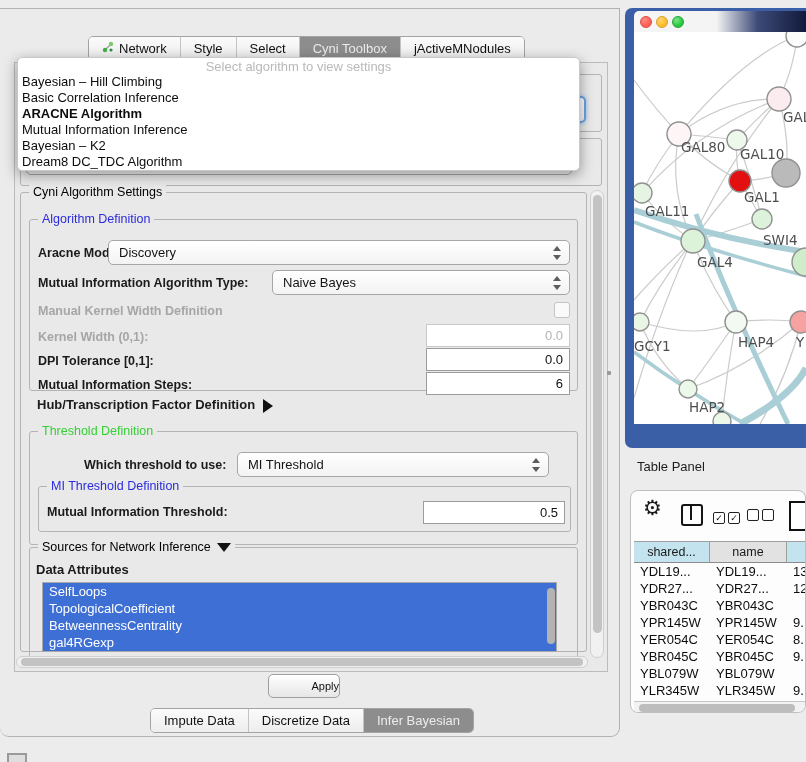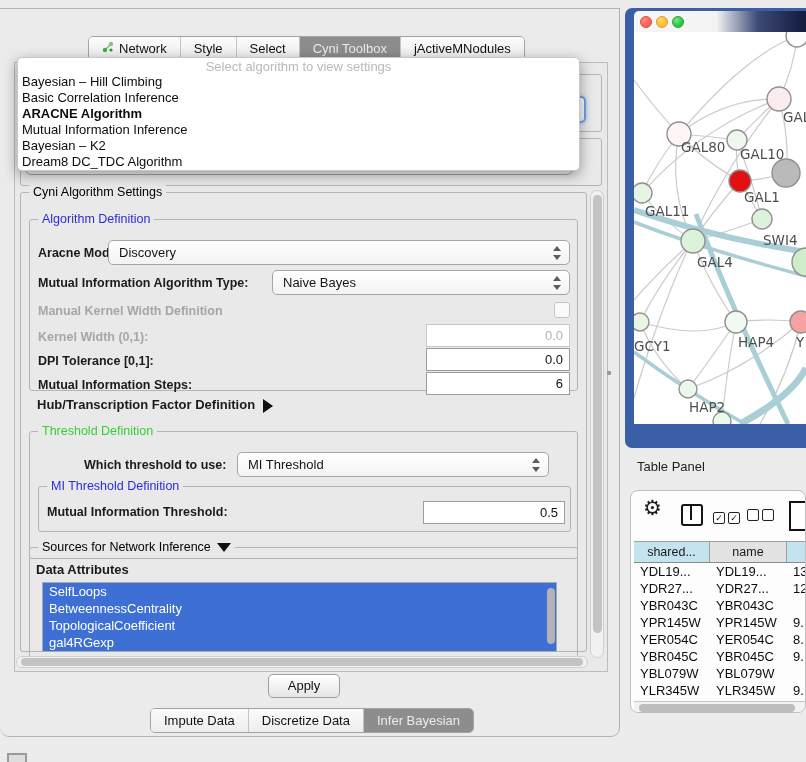--- a/index.html
+++ b/index.html
@@ -32,21 +32,21 @@
   .stepper:after{content:"";position:absolute;left:1px;bottom:1px;border-left:4px solid transparent;border-right:4px solid transparent;border-top:5px solid #5c5c5c;}
   .fld{position:absolute;background:#fff;border:1px solid #9c9c9c;font-size:13px;text-align:right;padding-right:6px;box-sizing:border-box;color:#111;}
   .fld.dis{border-color:#c9c9c9;color:#b4b4b4;}
   .chk{position:absolute;width:14px;height:14px;border:1px solid #c4c4c4;border-radius:3px;background:#fafafa;}
   .tri-r{display:inline-block;margin-left:8px;border-top:7px solid transparent;border-bottom:7px solid transparent;border-left:10px solid #111;vertical-align:middle;}
   .tri-d{display:inline-block;margin-left:6px;border-left:7px solid transparent;border-right:7px solid transparent;border-top:9px solid #111;vertical-align:middle;}
   .attr-list{position:absolute;background:#fff;border:1px solid #a9a9a9;overflow:hidden;box-sizing:border-box;}
   .attr-item{height:17px;line-height:17px;background:#3e6fd4;color:#fff;font-size:13px;padding-left:6px;}
   .sb-v{position:absolute;background:#f1f1f1;border:1px solid #cfcfcf;border-radius:7px;box-sizing:border-box;}
   .sb-th{position:absolute;background:#c3c3c3;border-radius:5px;}
-  .btn{position:absolute;background:linear-gradient(#ffffff,#e6e6e6);border:1px solid #9e9e9e;border-radius:5px;font-size:13px;color:#111;text-align:center;font-family:"Liberation Sans",sans-serif;}
+  .btn{position:absolute;background:linear-gradient(#ffffff,#e6e6e6);border:1px solid #9e9e9e;border-radius:5px;font-size:11px;color:#111;text-align:right;font-family:"Liberation Sans",sans-serif;}
   
   .popup{left:17px;top:57px;width:561px;height:112px;background:#fff;border:1px solid #c9c9c9;border-radius:5px;box-shadow:0 4px 14px rgba(0,0,0,0.38);z-index:60;overflow:hidden;}
   .popup .hd{font-size:13px;color:#b9b9b9;text-align:center;height:15px;line-height:15px;margin-top:1px;}
   .popup .it{font-size:13px;color:#0c0c0c;height:16px;line-height:16px;padding-left:4px;white-space:nowrap;}
   .popup .it.sel{font-weight:bold;}
   
   .net-frame{left:625px;top:8px;width:181px;height:440px;background:#3b5fa6;border-radius:7px 0 0 7px;}
   .net-title{position:absolute;left:9px;top:3px;width:172px;height:21px;border-radius:5px 0 0 0;background:linear-gradient(to right,#f6f6f6 0%,#f3f3f3 48%,#3d4a77 72%,#121a3c 100%);}
   .tl{position:absolute;top:4.5px;width:12px;height:12px;border-radius:50%;box-sizing:border-box;}
   .net-canvas{position:absolute;left:9px;top:24px;width:172px;height:392px;background:#fff;overflow:hidden;}
@@ -134,41 +134,41 @@
       <span class="lbl dis" style="left:8px;top:110px;">Kernel Width (0,1):</span>
       <div class="fld dis" style="left:396px;top:104px;width:144px;height:23px;line-height:21px;">0.0</div>
       <span class="lbl" style="left:8px;top:134px;">DPI Tolerance [0,1]:</span>
       <div class="fld" style="left:396px;top:128px;width:144px;height:23px;line-height:21px;">0.0</div>
       <span class="lbl" style="left:8px;top:158px;">Mutual Information Steps:</span>
       <div class="fld" style="left:396px;top:152px;width:144px;height:23px;line-height:21px;">6</div>
     </div>
 
     <span class="lbl" style="left:16px;top:204px;font-size:13px;"><span>Hub/Transcription Factor Definition</span><span class="tri-r"></span></span>
 
-    <div class="grp" style="left:8px;top:238px;width:549px;height:128px;">
+    <div class="grp" style="left:8px;top:238px;width:549px;height:114px;">
       <span class="grp-lg lg-green">Threshold Definition</span>
       <span class="lbl" style="left:54px;top:26px;">Which threshold to use:</span>
       <div class="combo" style="left:207px;top:20px;width:312px;height:25px;">
           <span class="cv">MI Threshold</span>
           <span class="stepper"></span>
         </div>
       <div class="grp" style="left:8px;top:54px;width:533px;height:46px;">
         <span class="grp-lg lg-blue">MI Threshold Definition</span>
         <span class="lbl" style="left:8px;top:18px;">Mutual Information Threshold:</span>
         <div class="fld" style="left:384px;top:14px;width:142px;height:23px;line-height:21px;">0.5</div>
       </div>
     </div>
 
     <div class="grp" style="left:8px;top:354px;width:549px;height:120px;">
       <span class="grp-lg"><span>Sources for Network Inference</span><span class="tri-d"></span></span>
       <span class="lbl" style="left:6px;top:14px;font-size:13px;">Data Attributes</span>
       <div class="attr-list" style="left:12px;top:34px;width:515px;height:70px;">
           <div class="attr-item" style="background: rgb(62, 111, 212);">SelfLoops</div>
+          <div class="attr-item" style="background: rgb(62, 111, 212);">TopologicalCoefficient</div>
           <div class="attr-item" style="background: rgb(62, 111, 212);">BetweennessCentrality</div>
-          <div class="attr-item" style="background: rgb(62, 111, 212);">TopologicalCoefficient</div>
           <div class="attr-item" style="background: rgb(62, 111, 212);">gal4RGexp</div>
         </div>
       <div class="sb-th" style="left:517px;top:40px;width:8px;height:56px;background:#b3b3b3;"></div>
     </div>
   </div>
 
   <div class="sb-v" style="left:590px;top:190px;width:14px;height:468px;">
     <div class="sb-th" style="left:2px;top:4px;width:9px;height:438px;"></div>
   </div>
   <div class="sb-v" style="left:16px;top:656px;width:572px;height:12px;">

